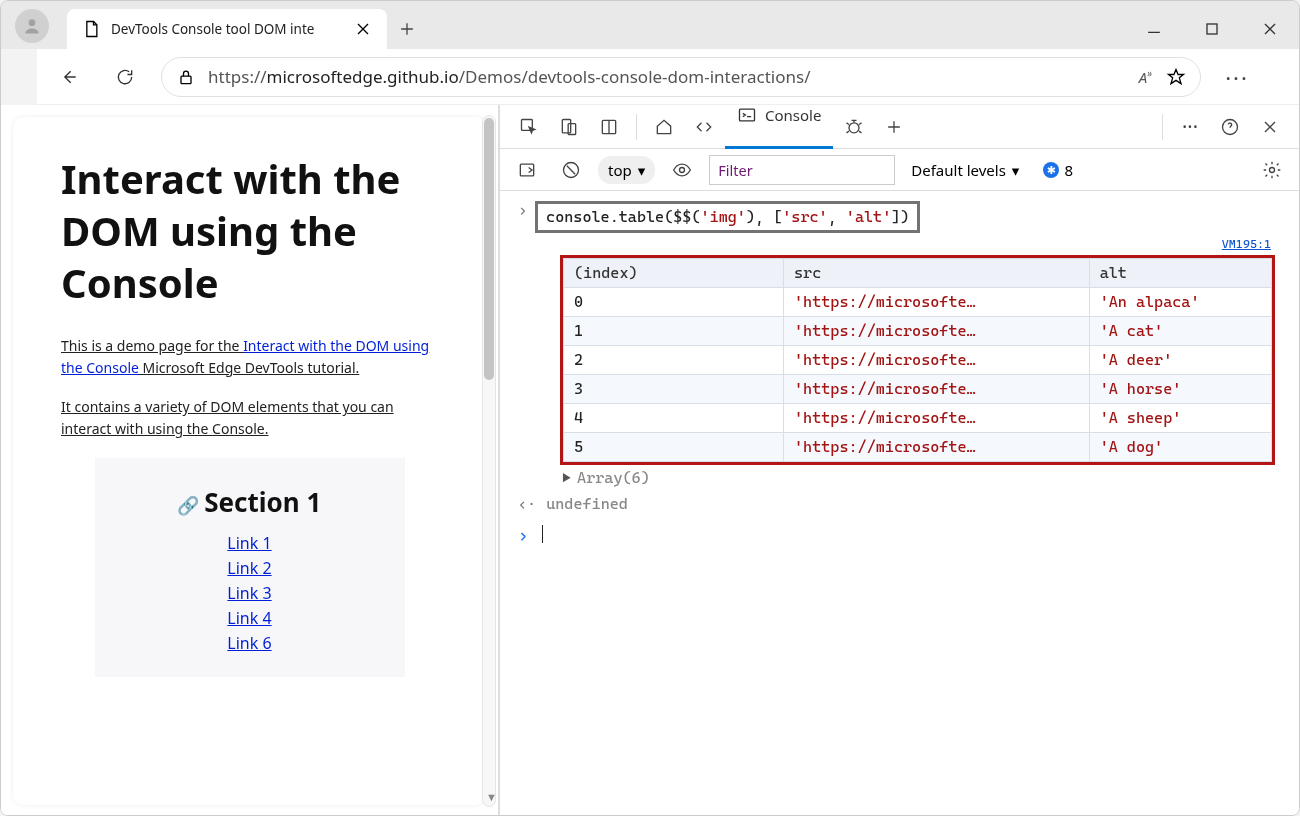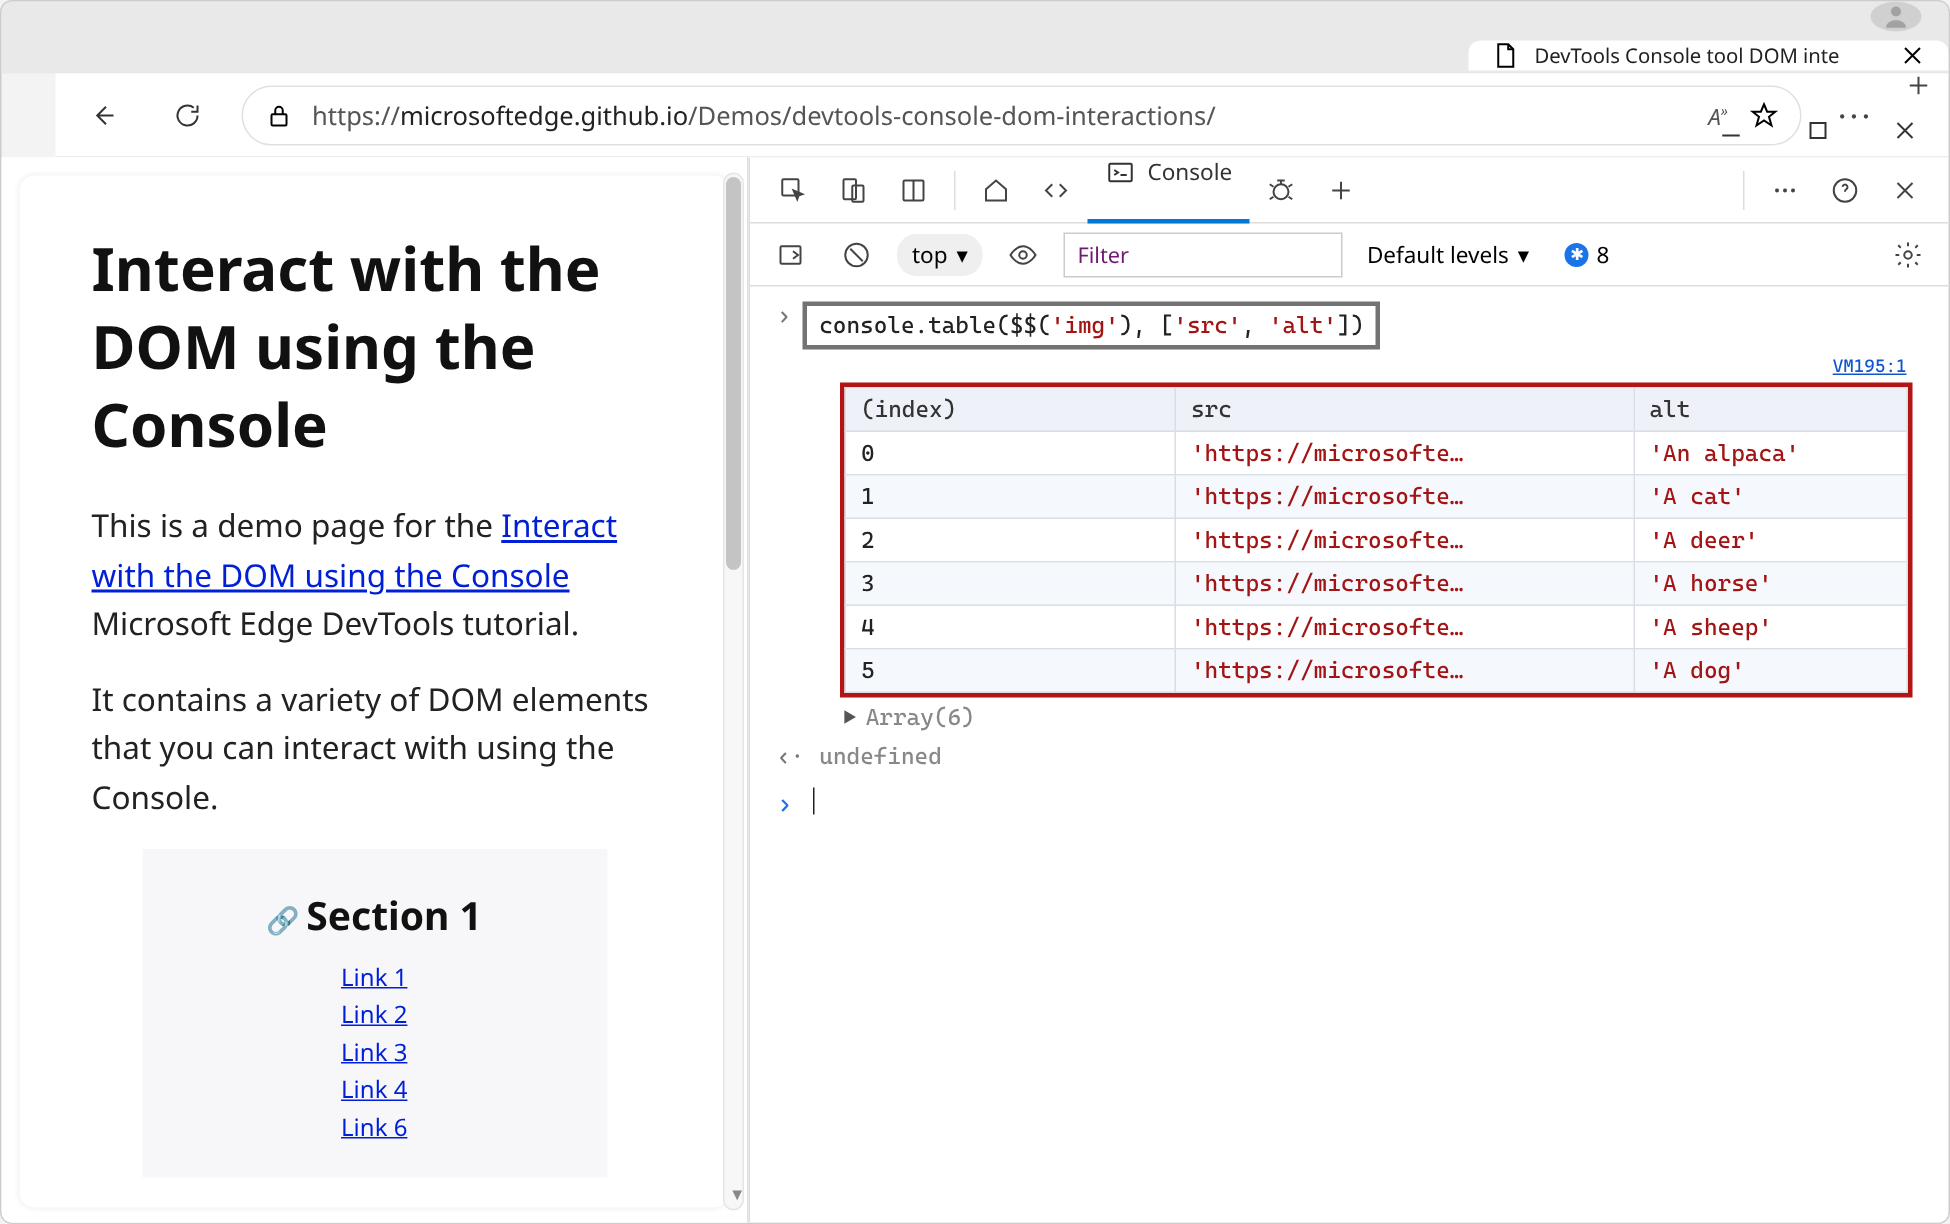--- a/index.html
+++ b/index.html
@@ -4,41 +4,41 @@
 <style>
 * { margin: 0; padding: 0; box-sizing: border-box; }
 body {
   width: 1300px; height: 816px;
   font-family: "Segoe UI", -apple-system, system-ui, sans-serif;
   background: #f3f3f3; overflow: hidden; position: relative;
   border: 1px solid #ccc; border-radius: 8px;
 }
 
 
-.titlebar { height: 48px; display: flex; align-items: flex-end; background: #e9e9e9; flex-direction: column; }
+.titlebar { height: 48px; display: flex; align-items: flex-end; background: #e9e9e9; }
 .avatar { width: 34px; height: 34px; background: #d0d0d0; border-radius: 50%; margin: 0 18px 6px 14px; display: flex; align-items: center; justify-content: center; }
 .tab { background: #fff; height: 40px; border-radius: 8px 8px 0 0; padding: 0 14px; display: flex; align-items: center; gap: 10px; min-width: 320px; max-width: 370px; }
 .tab-title { font-size: 13.5px; color: #222; white-space: nowrap; overflow: hidden; text-overflow: ellipsis; flex: 1; }
 .newtab { width: 40px; height: 40px; display: flex; align-items: center; justify-content: center; font-size: 20px; color: #444; }
 .winctrls { margin-left: auto; display: flex; }
 .winctrls > div { width: 58px; height: 40px; display: flex; align-items: center; justify-content: center; color: #333; }
 
 
 .addrbar { height: 56px; background: #fff; display: flex; align-items: center; padding: 0 12px; gap: 16px; border-bottom: 1px solid #eee; margin-left: 36px; }
 .navbtn { width: 40px; height: 40px; display: flex; align-items: center; justify-content: center; color: #333; }
 .urlbox { flex: 1; height: 40px; border: 1px solid #e0e0e0; border-radius: 20px; display: flex; align-items: center; padding: 0 14px; gap: 12px; max-width: 1040px; }
 .url { font-size: 17px; color: #555; }
 .url .host { color: #222; }
 
 
 .content { display: flex; height: calc(816px - 48px - 56px); background: #fff; }
 .page { width: 498px; position: relative; border-right: 1px solid #ddd; background:#fff; padding: 12px; }
 .page-inner { background:#fff; padding: 36px 48px; height: 100%; overflow: hidden; border-radius:10px; box-shadow: 0 0 4px rgba(0,0,0,.08);}
 .page h1 { font-size: 40px; font-weight: 700; line-height: 1.3; margin-bottom: 26px; color:#111;}
-.page p { font-size: 21px; line-height: 1.55; margin-bottom: 18px; color:#222; }
+.page p { font-size: 14px; line-height: 1.55; margin-bottom: 18px; color:#222;text-decoration:underline; }
 .page a { color: #001fd6; text-decoration: underline; }
 .section-card { background: #f7f7fa; padding: 26px 30px 20px; text-align: center; width: 310px; margin: 8px auto 0;}
 .section-card h2 { font-size: 26px; font-weight: 700; color:#111;}
 .section-card ul { list-style: none; margin-top: 12px; }
 .section-card li { margin: 3px 0; }
 .section-card a { color: #001fd6; font-size: 16px; }
 .linkicon { color:#888; font-size:18px; margin-right:4px;}
 .scrollbar { position: absolute; right: 2px; top: 10px; width: 14px; height: calc(100% - 20px); border:1px solid #e5e5e5; background:#f7f7f7; border-radius:7px;}
 .scroll-thumb { position:absolute; top:2px; left:1px; width:10px; height:38%; background:#c4c4c4; border-radius:6px;}
 .scroll-arrow-down { position:absolute; bottom:2px; left:3px; color:#888; font-size:11px;}

